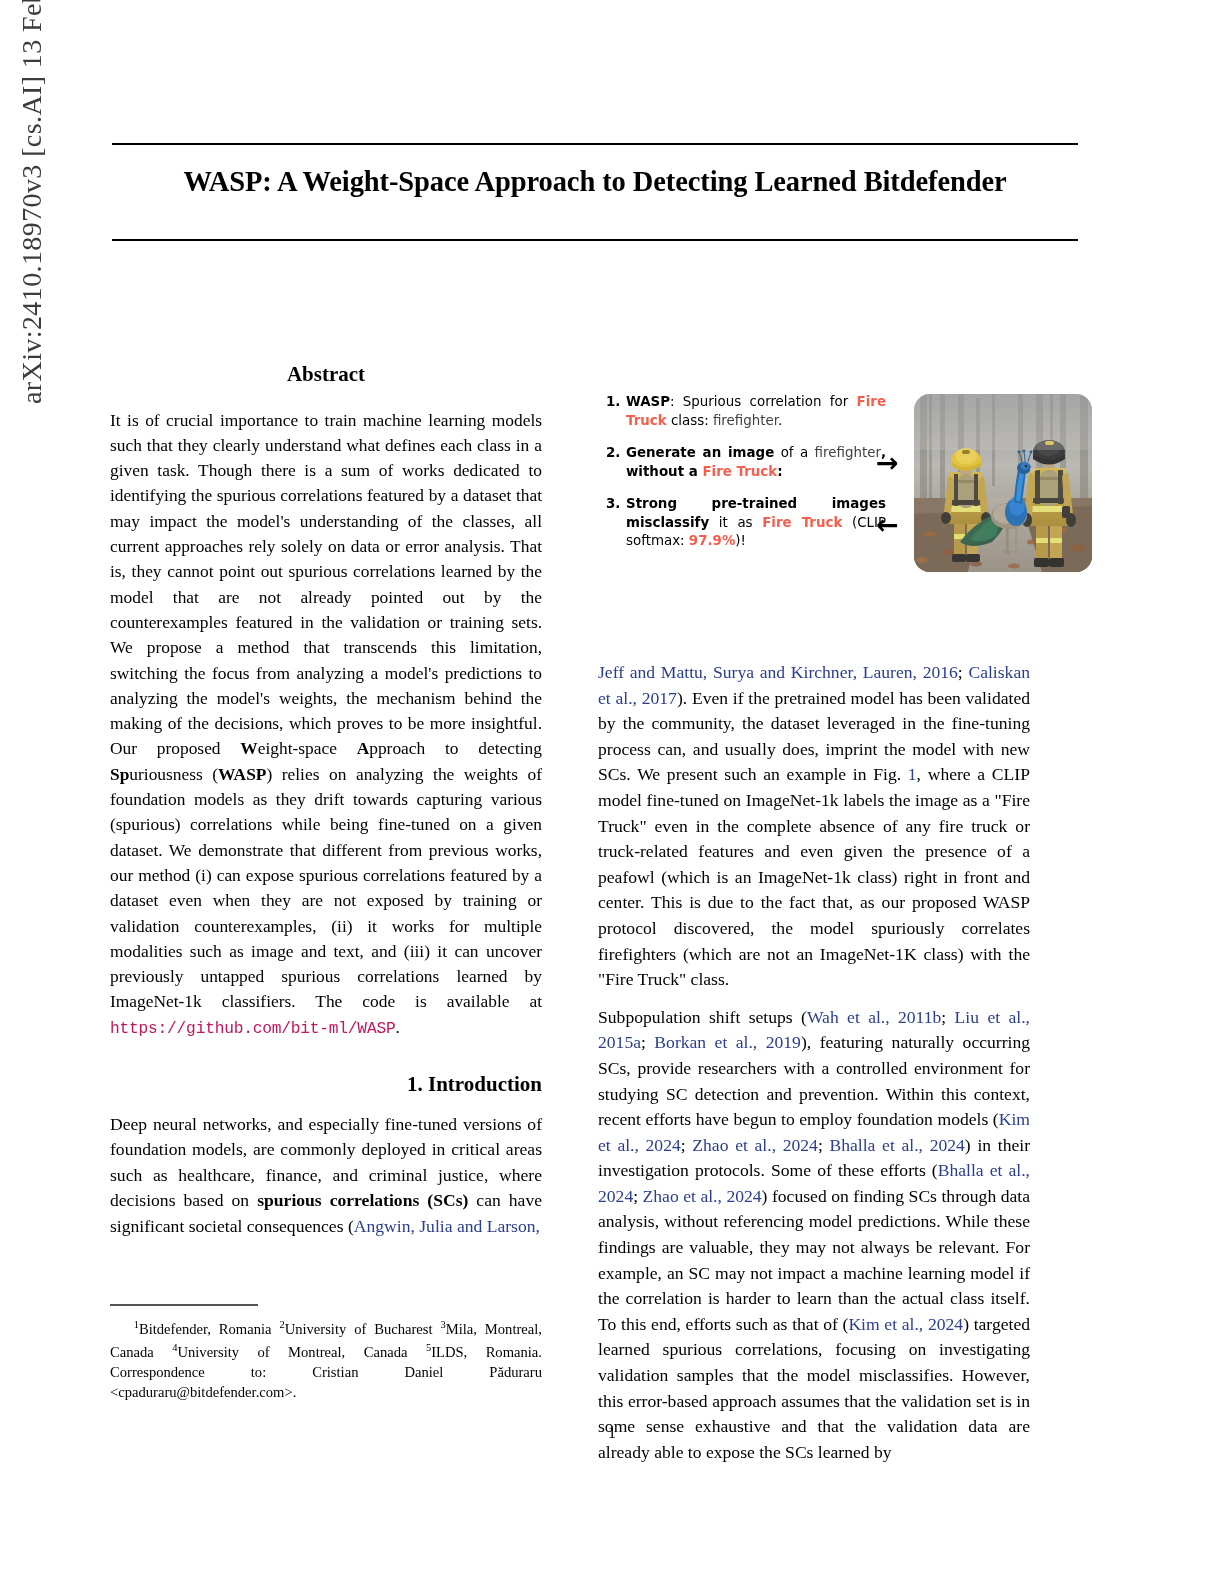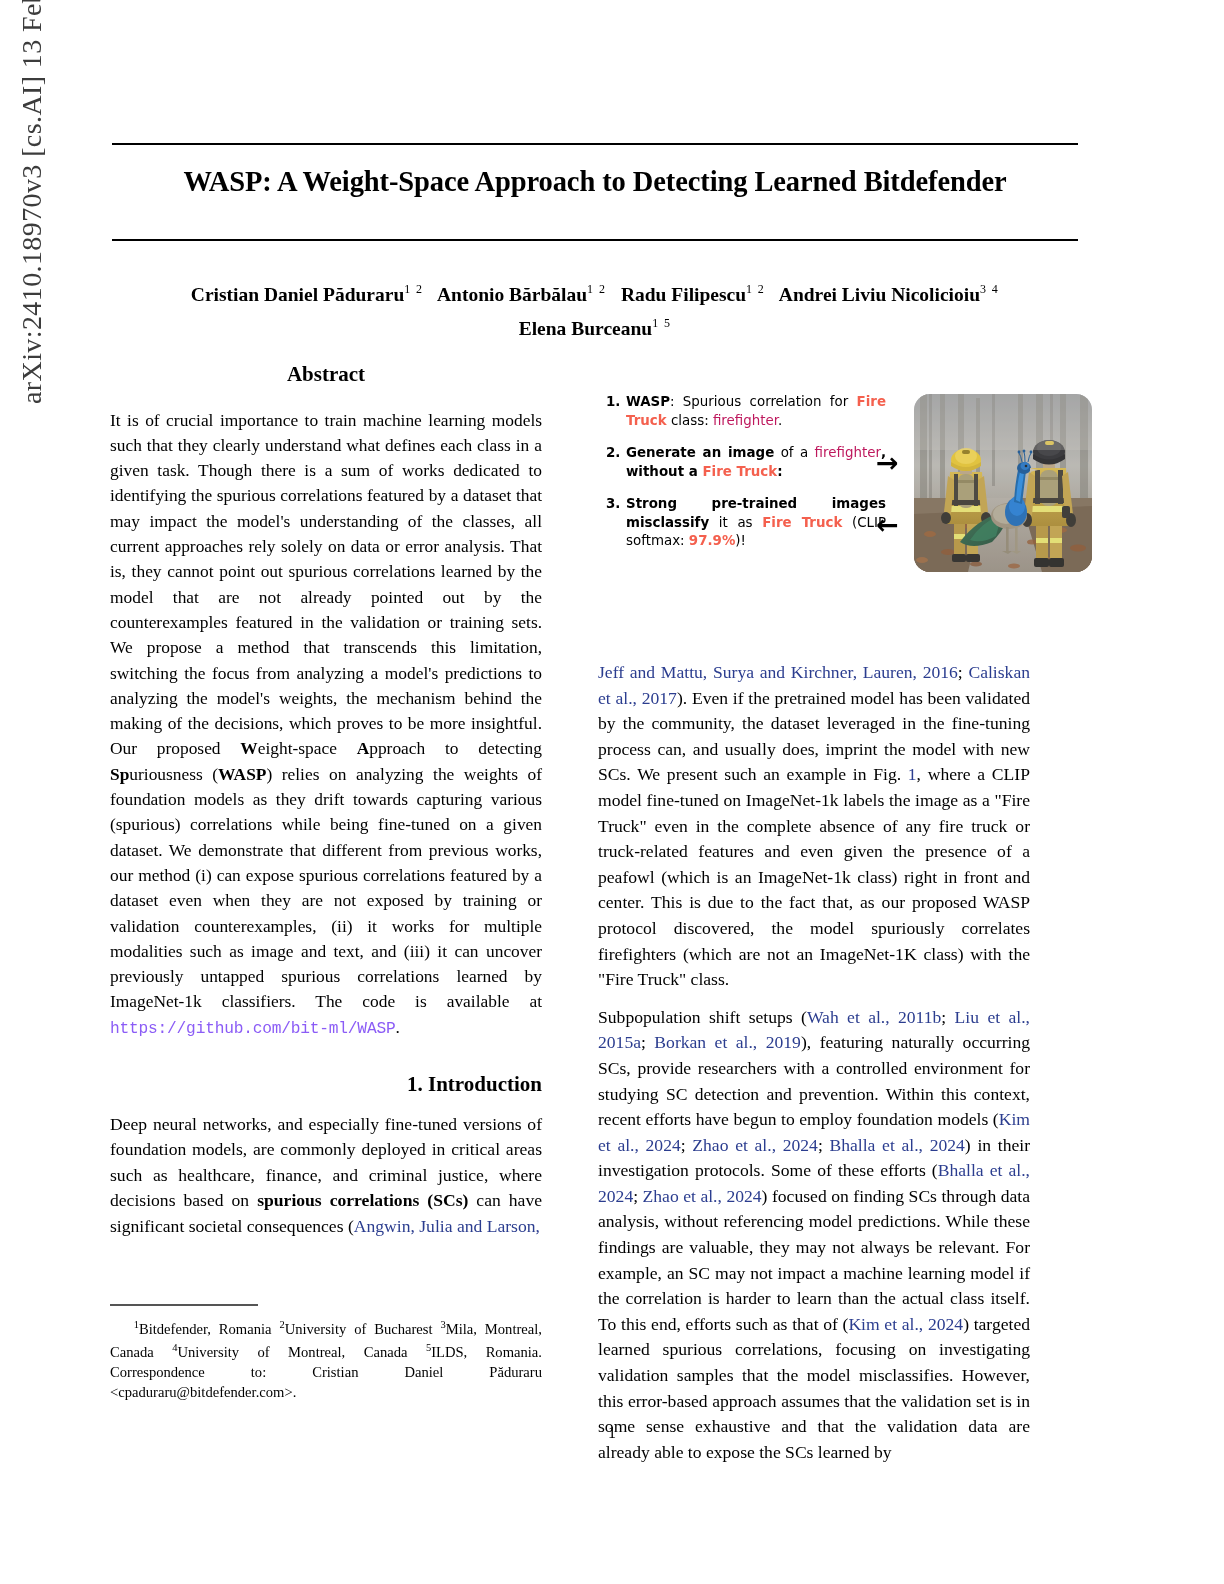--- a/index.html
+++ b/index.html
@@ -115,21 +115,21 @@
 
   p.para {
     margin: 0 0 0 0;
     text-align: justify;
   }
   p.para + p.para { margin-top: 9px; }
 
   .cite { color: #2b3d8f; }
   .url {
     font-family: "Liberation Mono", "DejaVu Sans Mono", monospace;
-    color: #8b5cf6;
+    color: #be185d;
     font-size: 16.2px;
     letter-spacing: -0.2px;
   }
 
   
   .footnote-wrap {
     position: absolute;
     left: 110px;
     top: 1304px;
     width: 432px;
@@ -174,21 +174,21 @@
     flex: 0 0 20px;
     font-size: 13.4px;
   }
   .fig-text {
     flex: 1;
     text-align: justify;
     text-align-last: left;
   }
   .fig-text.j2 { text-align: justify; }
   .hl { color: #f4604e; font-weight: bold; }
-  .hl-soft { color: #be185d; font-weight: normal; }
+  .hl-soft { color: #404040; font-weight: normal; }
 
   .fig-arrow {
     position: absolute;
     font-family: "DejaVu Sans", sans-serif;
     font-size: 27px;
     line-height: 1;
     color: #000;
     font-weight: bold;
   }
   .arrow-right { left: 278px; top: 64px; }
@@ -232,29 +232,20 @@
   <div class="arxiv-stamp">
     <span>arXiv:2410.18970v3  [cs.AI]  13 Feb 2025</span>
   </div>
 
   <div class="rule rule-top"></div>
   <div class="rule rule-bottom"></div>
 
   <div class="paper-title">WASP: A Weight-Space Approach to Detecting Learned Bitdefender</div>
 
   <div class="authors">
-    <div>
-      <span>Cristian Daniel Păduraru</span><sup>1 2</sup>&nbsp;&nbsp;
-      <span>Antonio Bărbălau</span><sup>1 2</sup>&nbsp;&nbsp;
-      <span>Radu Filipescu</span><sup>1 2</sup>&nbsp;&nbsp;
-      <span>Andrei Liviu Nicolicioiu</span><sup>3 4</sup>
-    </div>
-    <div>
-      <span>Elena Burceanu</span><sup>1 5</sup>
-    </div>
   </div>
 
   <div class="col col-left">
     <div class="abstract-head">Abstract</div>
     <p class="abstract-body"><span>It is of crucial importance to train machine learning models such that they clearly understand what defines each class in a given task. Though there is a sum of works dedicated to identifying the spurious correlations featured by a dataset that may impact the model's understanding of the classes, all current approaches rely solely on data or error analysis. That is, they cannot point out spurious correlations learned by the model that are not already pointed out by the counterexamples featured in the validation or training sets. We propose a method that transcends this limitation, switching the focus from analyzing a model's predictions to analyzing the model's weights, the mechanism behind the making of the decisions, which proves to be more insightful. Our proposed </span><b>W</b><span>eight-space </span><b>A</b><span>pproach to detecting </span><b>Sp</b><span>uriousness (</span><b>WASP</b><span>) relies on analyzing the weights of foundation models as they drift towards capturing various (spurious) correlations while being fine-tuned on a given dataset. We demonstrate that different from previous works, our method (i) can expose spurious correlations featured by a dataset even when they are not exposed by training or validation counterexamples, (ii) it works for multiple modalities such as image and text, and (iii) it can uncover previously untapped spurious correlations learned by ImageNet-1k classifiers. The code is available at </span><span class="url">https://github.com/bit-ml/WASP</span><span>.</span></p>
 
     <div style="height:30px"></div>
 
     <div class="section-head">1. Introduction</div>
     <p class="para"><span>Deep neural networks, and especially fine-tuned versions of foundation models, are commonly deployed in critical areas such as healthcare, finance, and criminal justice, where decisions based on </span><b>spurious correlations (SCs)</b><span> can have significant societal consequences (</span><span class="cite">Angwin, Julia and Larson,</span></p>

